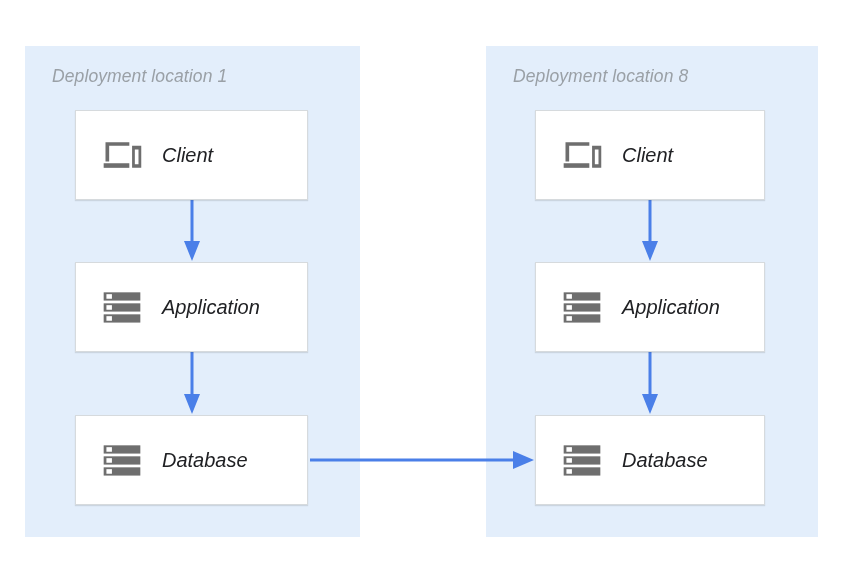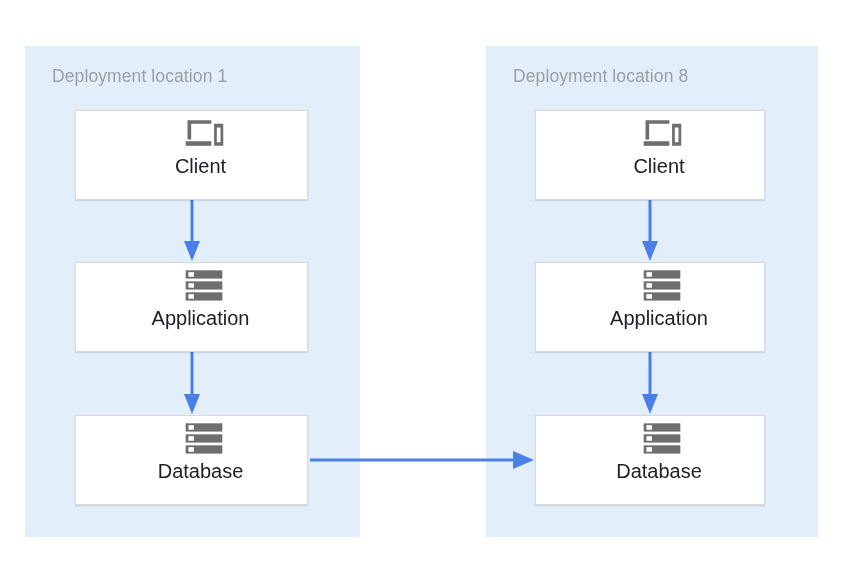--- a/index.html
+++ b/index.html
@@ -13,20 +13,21 @@
     background: #ffffff;
     font-family: "Liberation Sans", sans-serif;
     overflow: hidden;
   }
 
   #canvas {
     position: relative;
     width: 852px;
     height: 578px;
     background: #ffffff;
+    font-style: italic;
   }
 
   
   .zone {
     position: absolute;
     background: #e3eefb;
   }
   #zone-1 {
     left: 25px;
     top: 46px;
@@ -52,21 +53,20 @@
   
   .node {
     position: absolute;
     background: #ffffff;
     border: 1px solid #d6dadd;
     box-sizing: border-box;
     display: flex;
     align-items: center;
     justify-content: flex-start;
     box-shadow: 0 1px 1px rgba(60, 64, 67, 0.14);
-    flex-direction: column;
   }
   .node-icon {
     width: 44px;
     height: 44px;
     margin-left: 24px;
     flex: 0 0 auto;
     display: block;
   }
   .node-label {
     margin-left: 18px;

